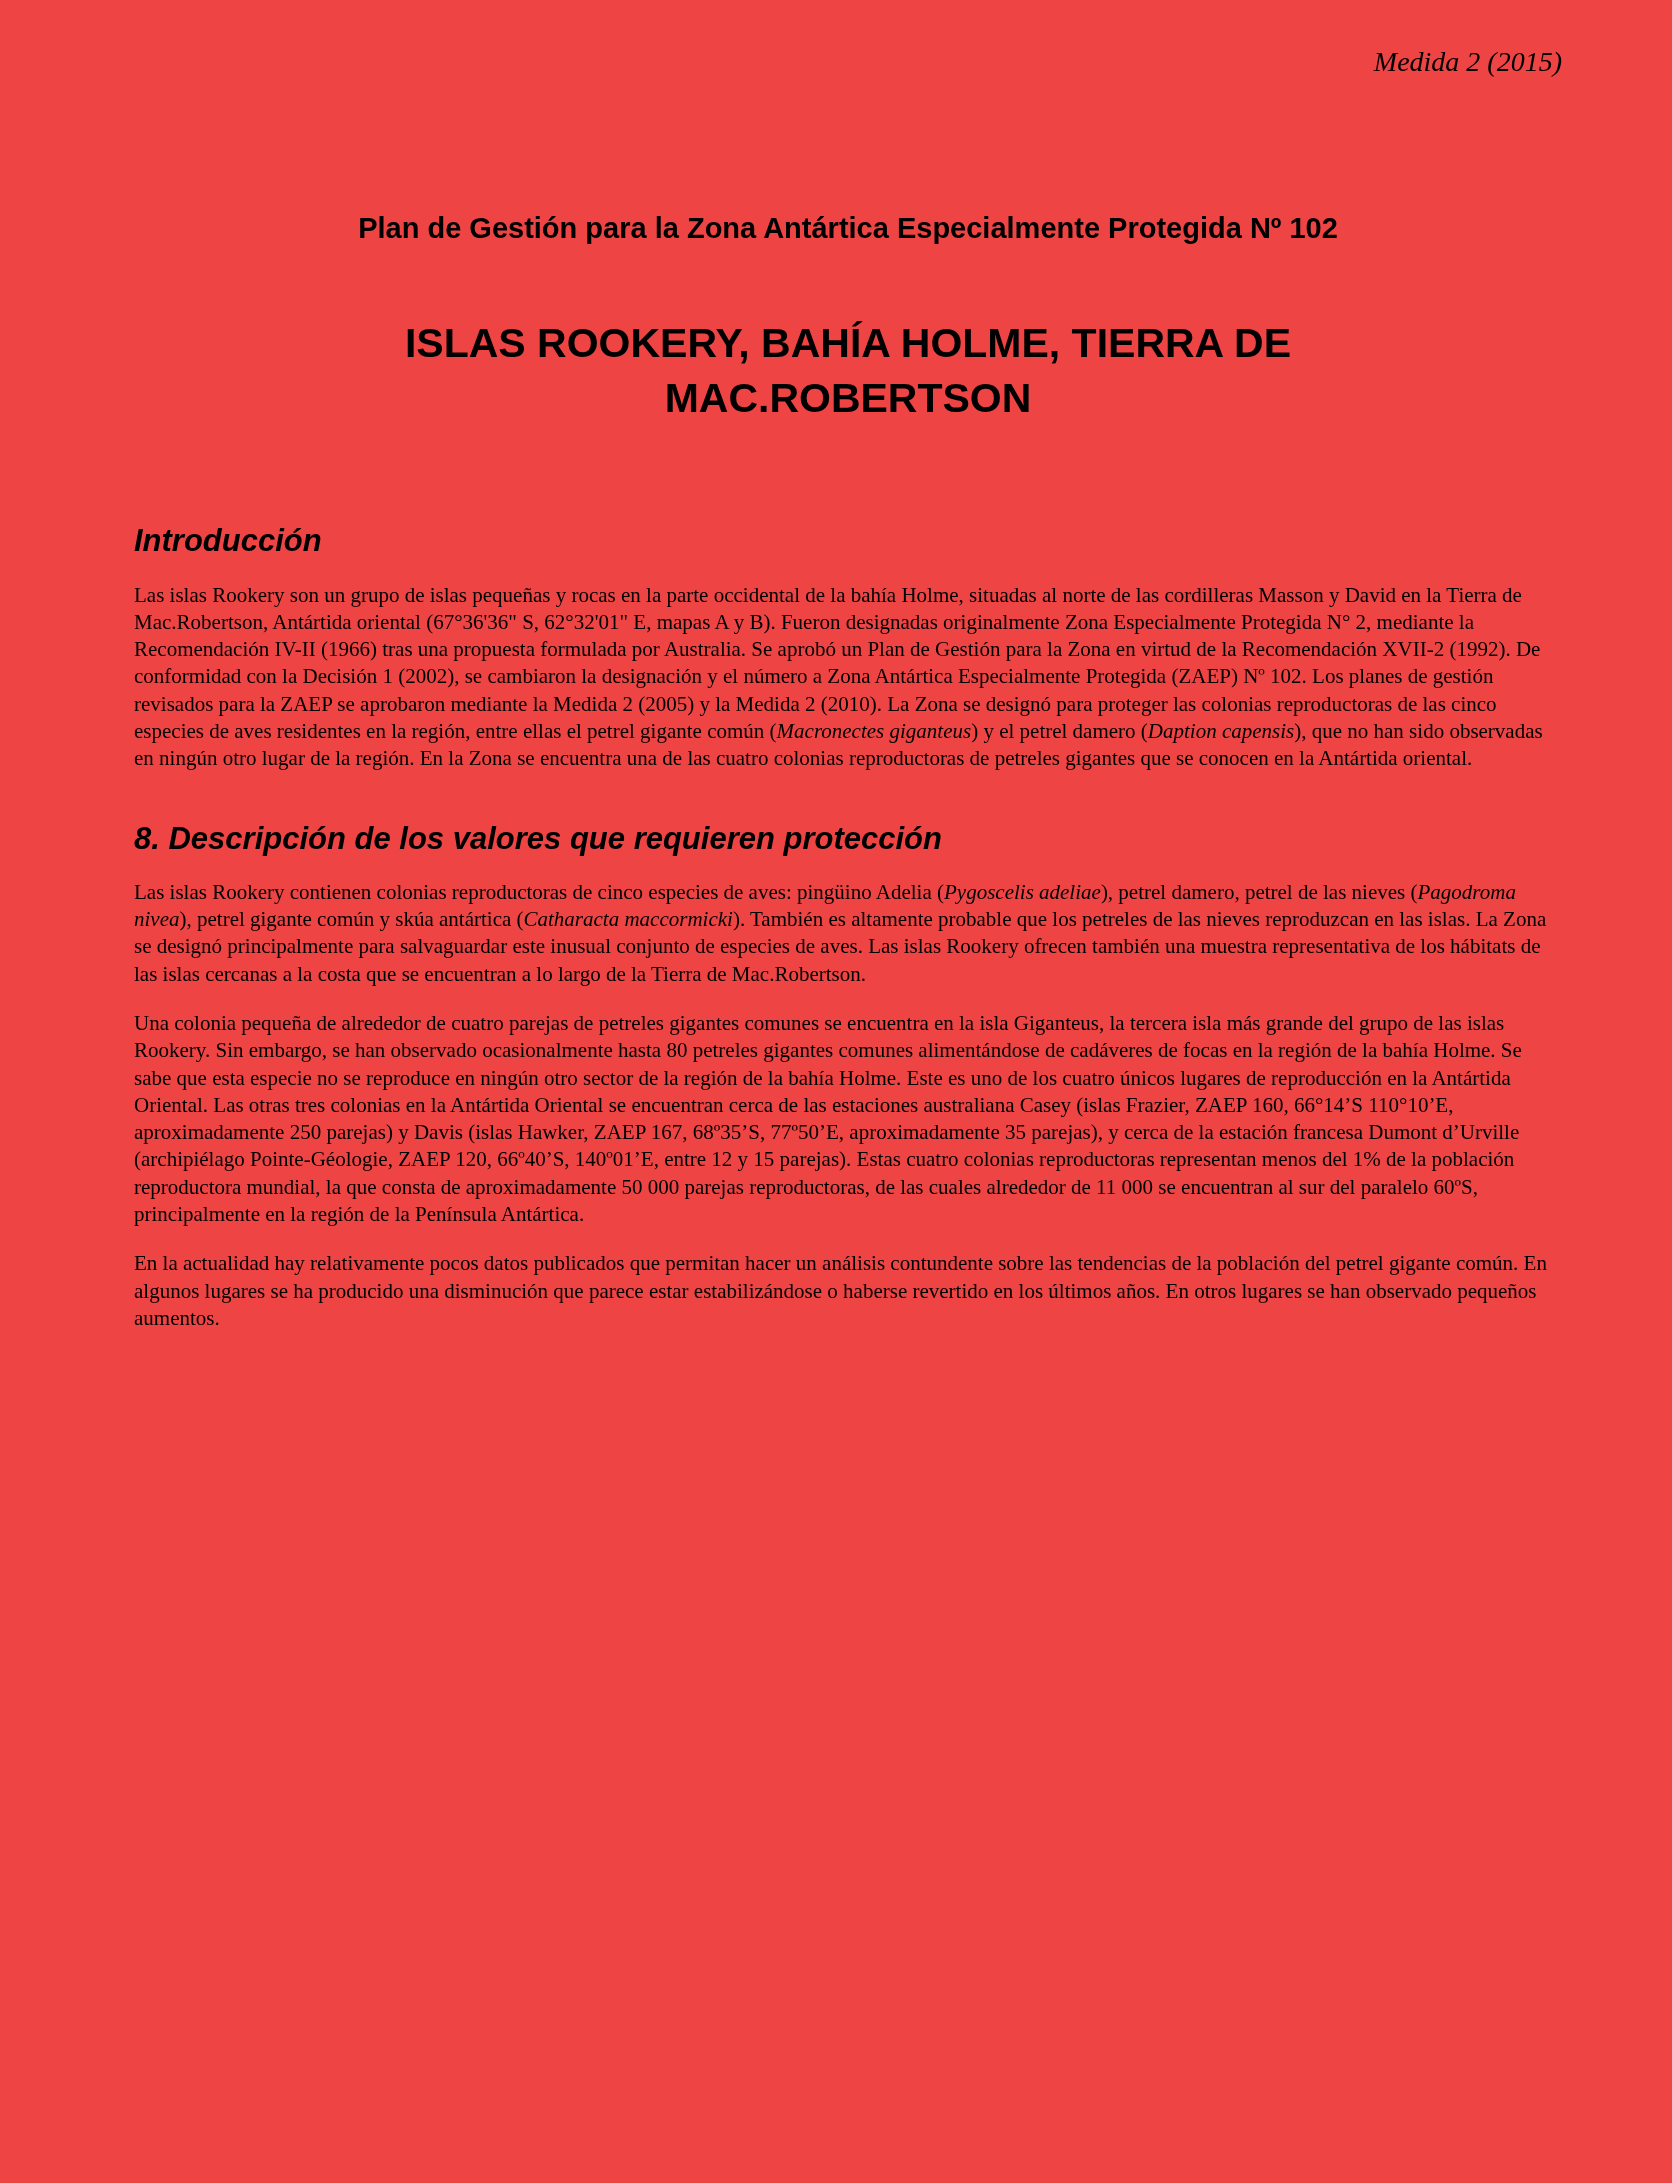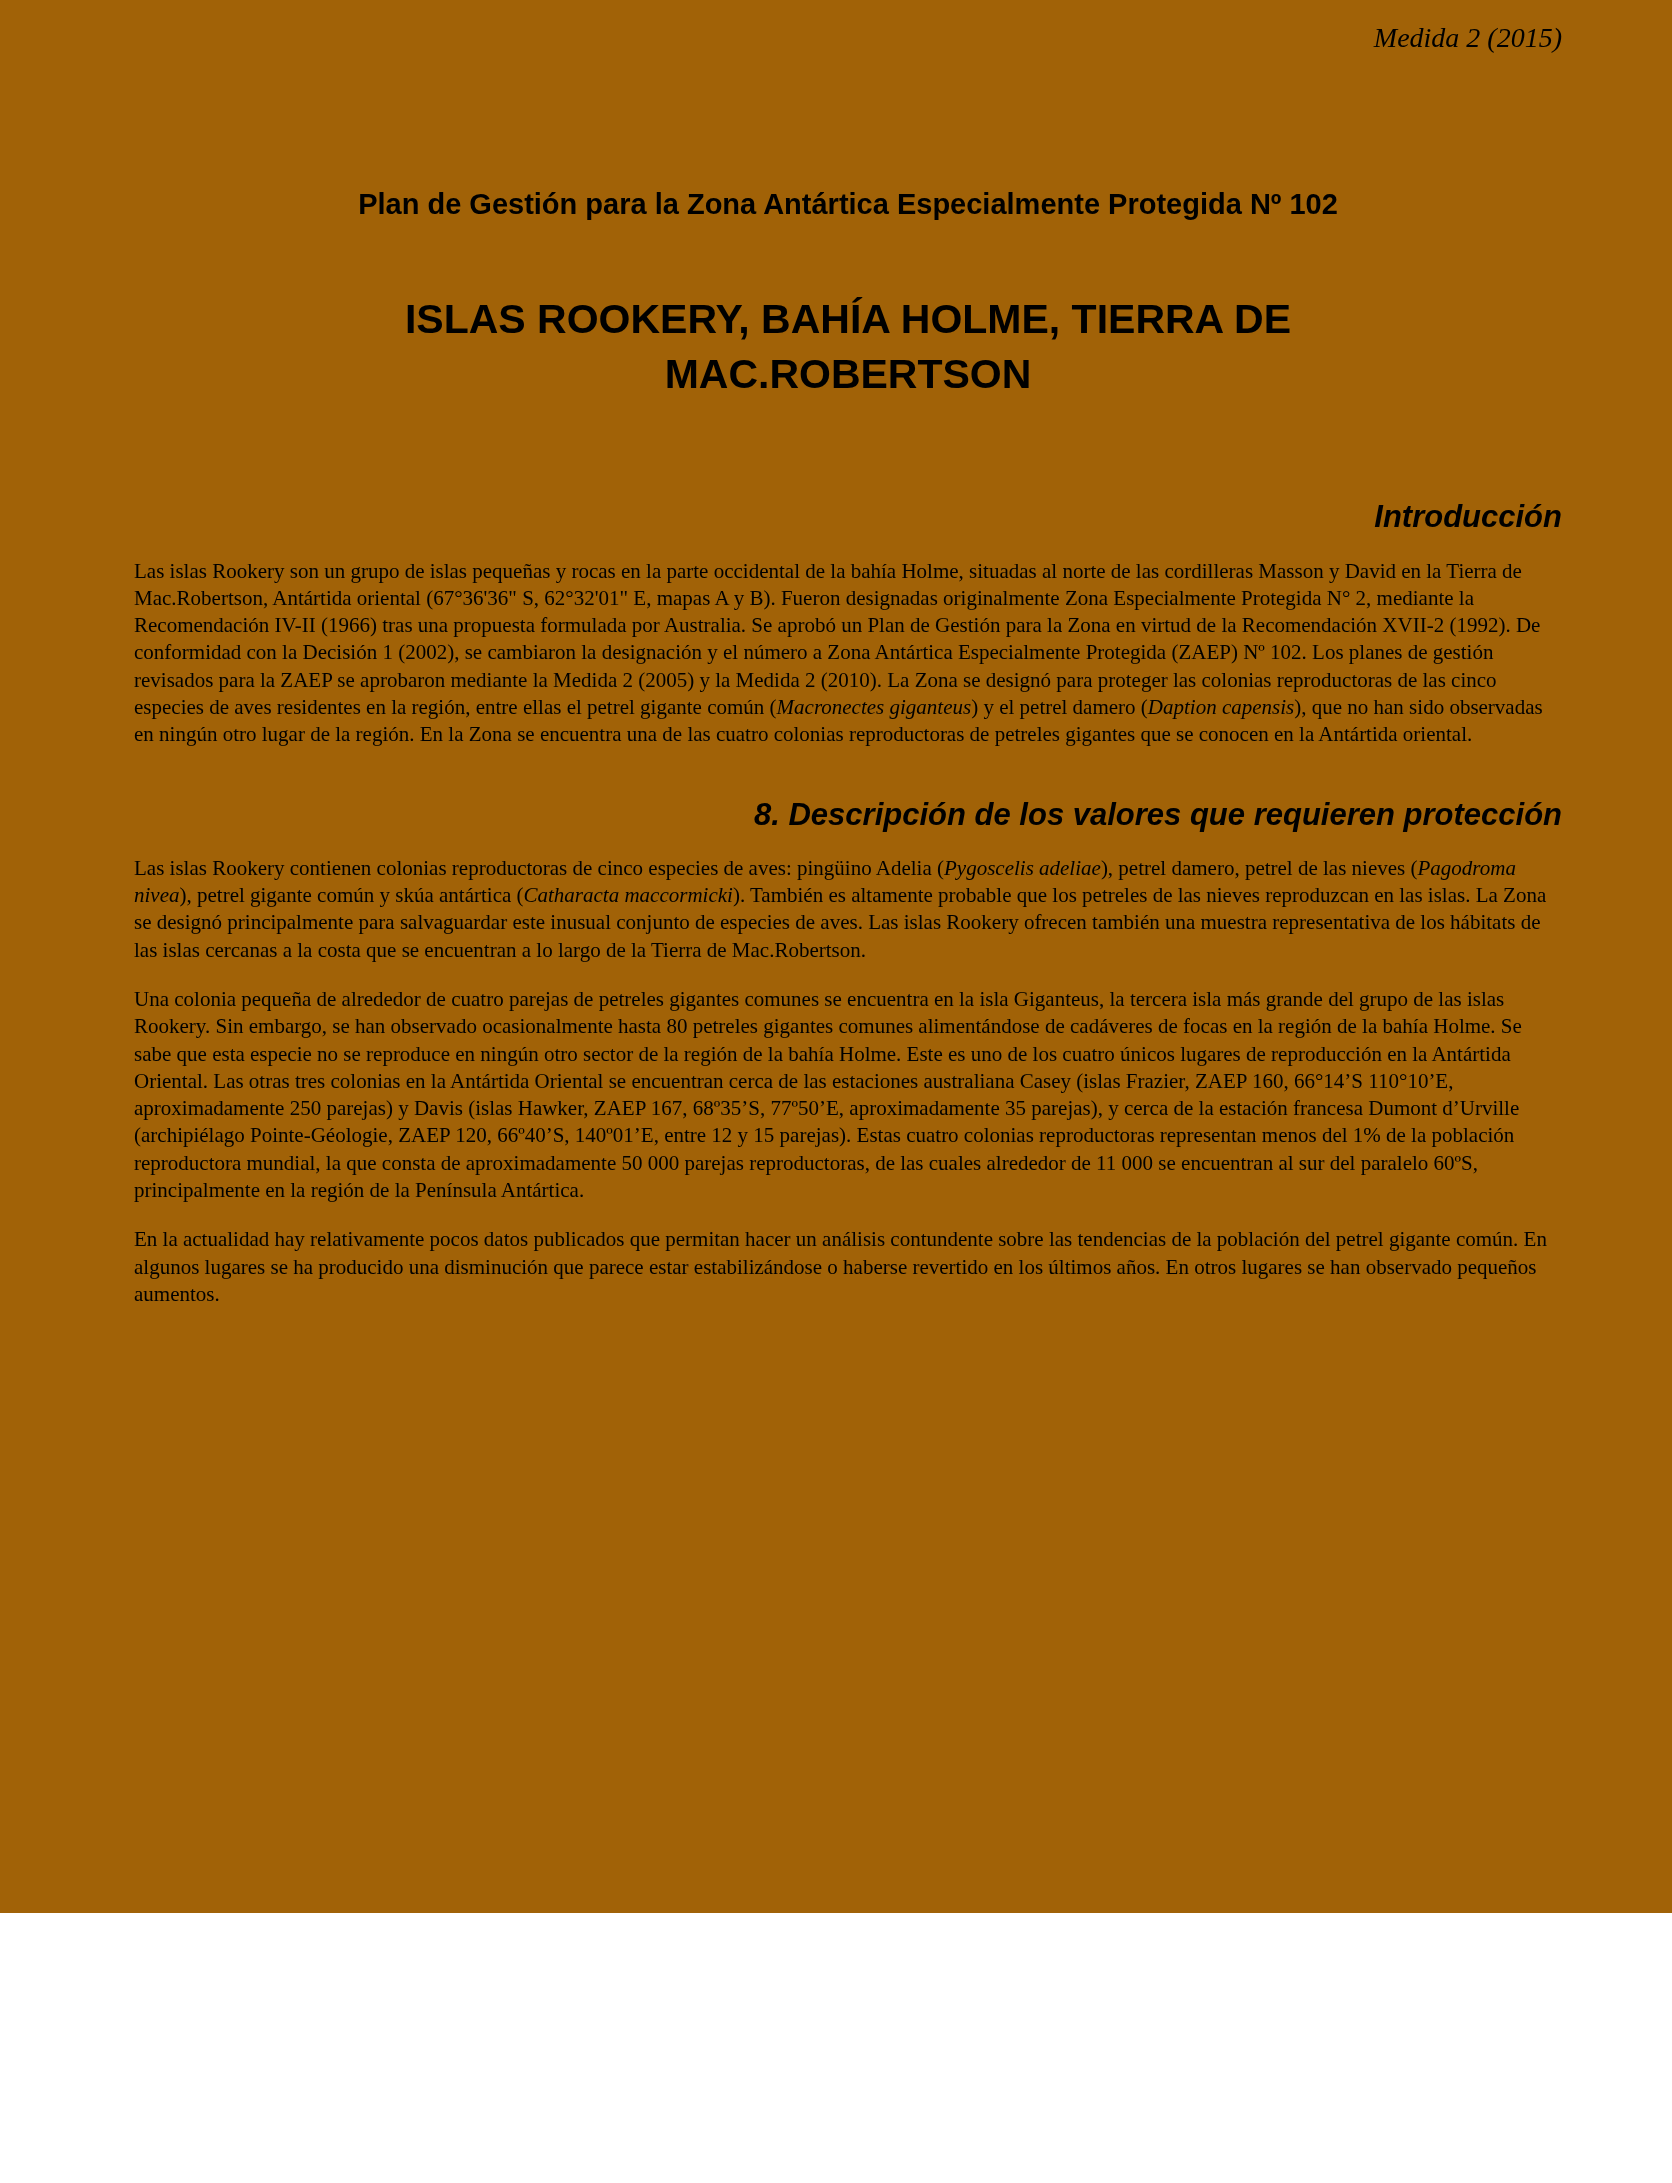--- a/index.html
+++ b/index.html
@@ -5,23 +5,23 @@
   * { margin: 0; padding: 0; box-sizing: border-box; }
   html, body { background: #ffffff; }
   body {
     width: 1672px;
     font-family: "Liberation Serif", serif;
     color: #000000;
   }
   .page {
     position: relative;
     width: 1672px;
-    height: 1913px;
-    background: #a16207;
-    padding: 21px 110px 0 134px;
+    height: 2183px;
+    background: #ef4444;
+    padding: 45px 110px 0 134px;
     overflow: hidden;
   }
   .header {
     text-align: right;
     font-family: "Liberation Serif", serif;
     font-style: italic;
     font-size: 28px;
     line-height: 1.2;
   }
   .title-block {
@@ -47,21 +47,20 @@
   }
   .section { margin-top: 47px; }
   .section.first { margin-top: 96px; }
   .section-heading {
     font-family: "Liberation Sans", sans-serif;
     font-weight: bold;
     font-style: italic;
     font-size: 31px;
     line-height: 1.25;
     margin: 0 0 20.4px 0;
-    text-align: right;
   }
   .body-para {
     font-family: "Liberation Serif", serif;
     font-size: 21px;
     line-height: 1.3;
     text-align: left;
     margin: 0 0 22px 0;
   }
   .body-para i { font-style: italic; }
 </style>

